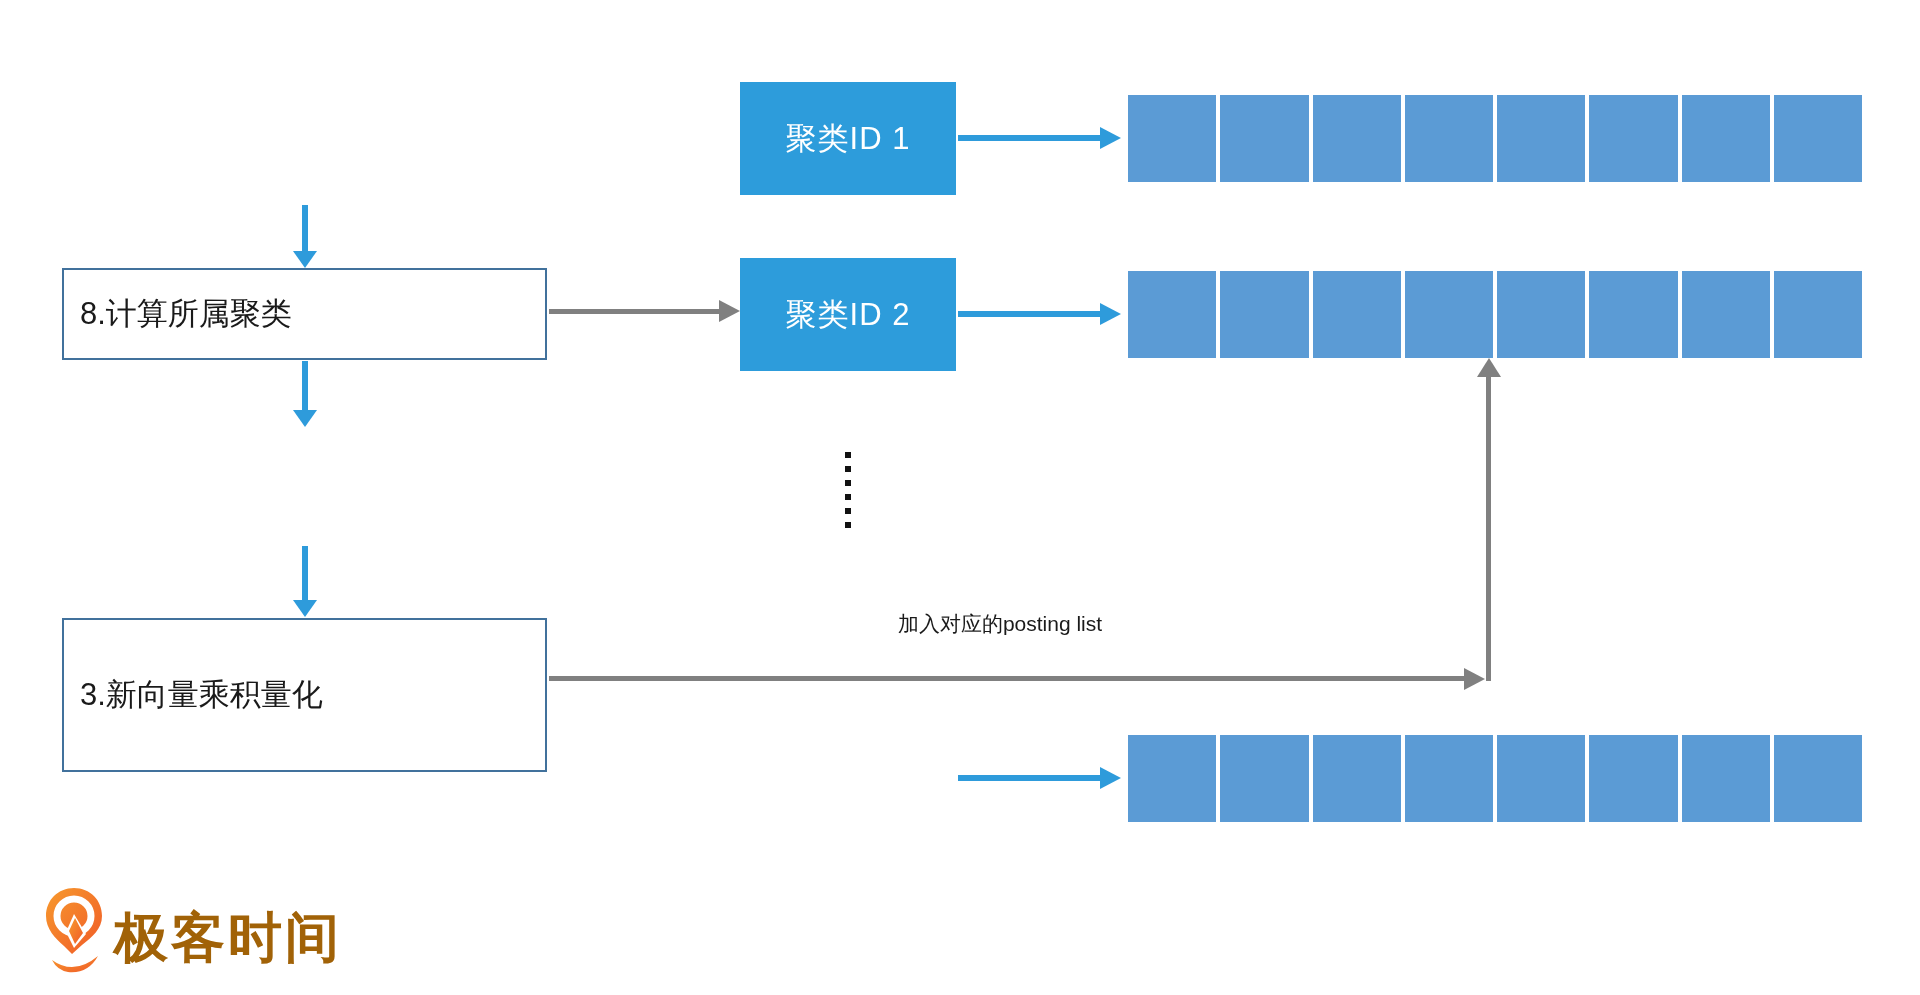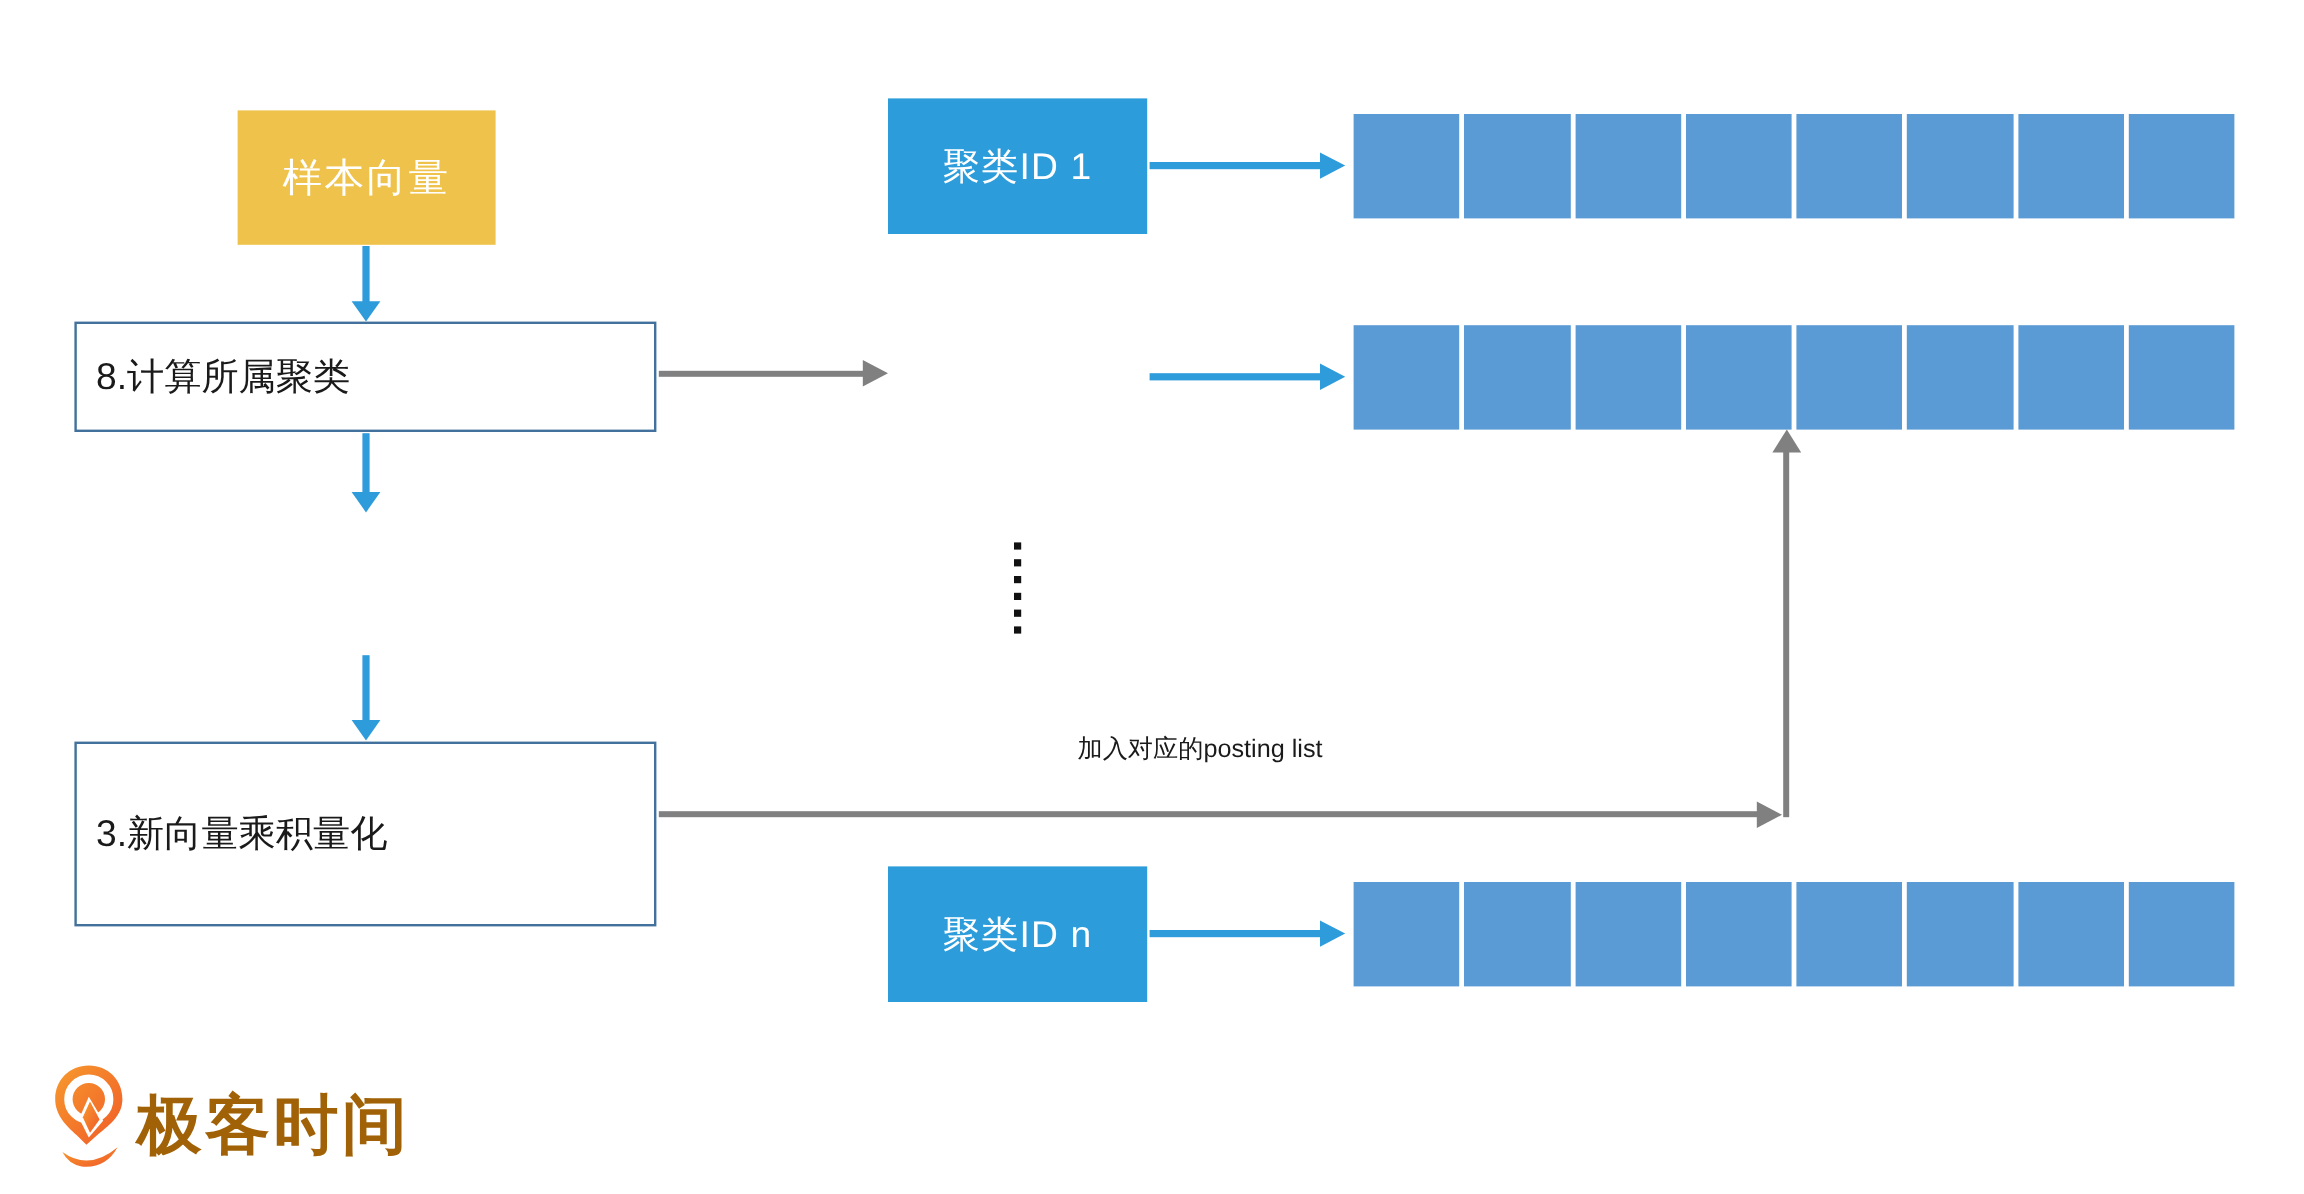--- a/index.html
+++ b/index.html
@@ -54,21 +54,20 @@
 
   .logo-text {
     color: #a16207; font-size: 54px; font-weight: 600; letter-spacing: 3px;
   }
 </style>
 </head>
 <body>
 
 <div id="canvas">
 
-  <div class="abs source-box" style="left:198px; top:92px; width:215px; height:112px; background:#EFC34B;">样本向量</div>
 
   <div class="abs line-v" style="left:302px; top:205px; height:47px; background:#2E9BDB;"></div>
   <div class="abs head-down" style="left:293px; top:251px; border-top-color:#2E9BDB;"></div>
 
   <div class="abs step-box" style="left:62px; top:268px; width:485px; height:92px;">8.计算所属聚类</div>
 
   <div class="abs line-v" style="left:302px; top:361px; height:49px; background:#2E9BDB;"></div>
   <div class="abs head-down" style="left:293px; top:410px; border-top-color:#2E9BDB;"></div>
 
 
@@ -87,20 +86,21 @@
       <div class="cell" style="background: rgb(91, 155, 213);"></div>
       <div class="cell" style="background: rgb(91, 155, 213);"></div>
       <div class="cell" style="background: rgb(91, 155, 213);"></div>
       <div class="cell" style="background: rgb(91, 155, 213);"></div>
       <div class="cell" style="background: rgb(91, 155, 213);"></div>
       <div class="cell" style="background: rgb(91, 155, 213);"></div>
       <div class="cell" style="background: rgb(91, 155, 213);"></div>
       <div class="cell" style="background: rgb(91, 155, 213);"></div>
     </div>
 
+  <div class="abs cluster-box" style="left:740px; top:258px; width:216px; height:113px; background:#2D9CDB;">聚类ID 2</div>
   <div class="abs line-h" style="left:958px; top:311px; width:142px; height:6px; background:#2E9BDB;"></div>
   <div class="abs head-right" style="left:1100px; top:303px; border-left-color:#2E9BDB;"></div>
   <div class="abs cell-row" style="left:1128px; top:271px; width:734px; height:87px;">
       <div class="cell" style="background: rgb(91, 155, 213);"></div>
       <div class="cell" style="background: rgb(91, 155, 213);"></div>
       <div class="cell" style="background: rgb(91, 155, 213);"></div>
       <div class="cell" style="background: rgb(91, 155, 213);"></div>
       <div class="cell" style="background: rgb(91, 155, 213);"></div>
       <div class="cell" style="background: rgb(91, 155, 213);"></div>
       <div class="cell" style="background: rgb(91, 155, 213);"></div>
@@ -115,21 +115,20 @@
       <div class="dot"></div>
       <div class="dot"></div>
     </div>
 
   <div class="abs posting-label" style="left:780px; top:610px;">加入对应的posting list</div>
   <div class="abs line-h" style="left:549px; top:676px; width:917px; background:#808080;"></div>
   <div class="abs head-right" style="left:1464px; top:668px; border-left-color:#808080;"></div>
   <div class="abs line-v" style="left:1486px; top:376px; height:305px; width:5px; background:#808080;"></div>
   <div class="abs head-up" style="left:1477px; top:358px; border-bottom-color:#808080;"></div>
 
-  <div class="abs cluster-box" style="left:740px; top:722px; width:216px; height:113px; background:#2D9CDB;">聚类ID n</div>
   <div class="abs line-h" style="left:958px; top:775px; width:142px; height:6px; background:#2E9BDB;"></div>
   <div class="abs head-right" style="left:1100px; top:767px; border-left-color:#2E9BDB;"></div>
   <div class="abs cell-row" style="left:1128px; top:735px; width:734px; height:87px;">
       <div class="cell" style="background: rgb(91, 155, 213);"></div>
       <div class="cell" style="background: rgb(91, 155, 213);"></div>
       <div class="cell" style="background: rgb(91, 155, 213);"></div>
       <div class="cell" style="background: rgb(91, 155, 213);"></div>
       <div class="cell" style="background: rgb(91, 155, 213);"></div>
       <div class="cell" style="background: rgb(91, 155, 213);"></div>
       <div class="cell" style="background: rgb(91, 155, 213);"></div>

